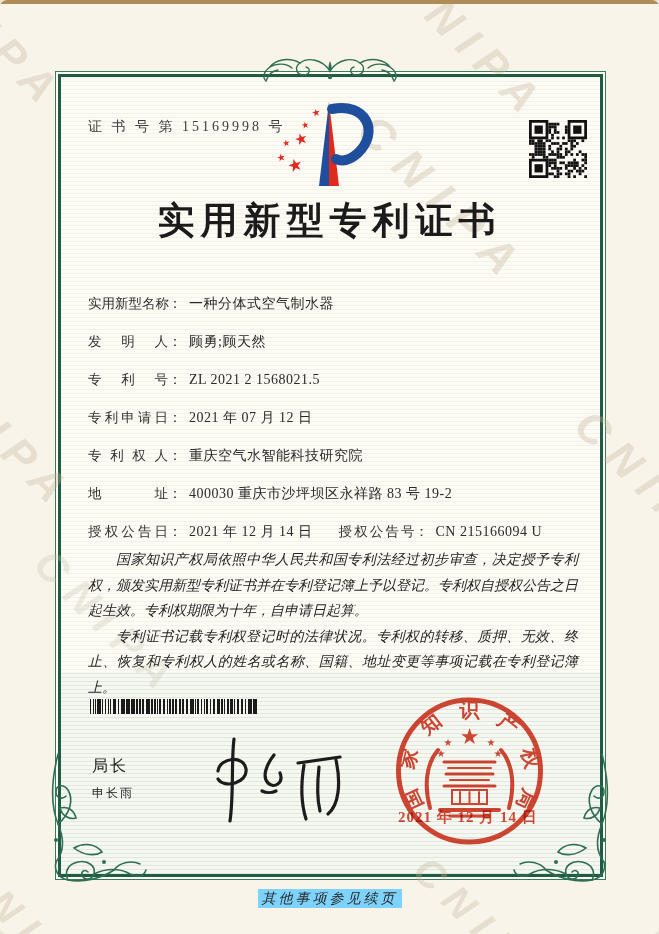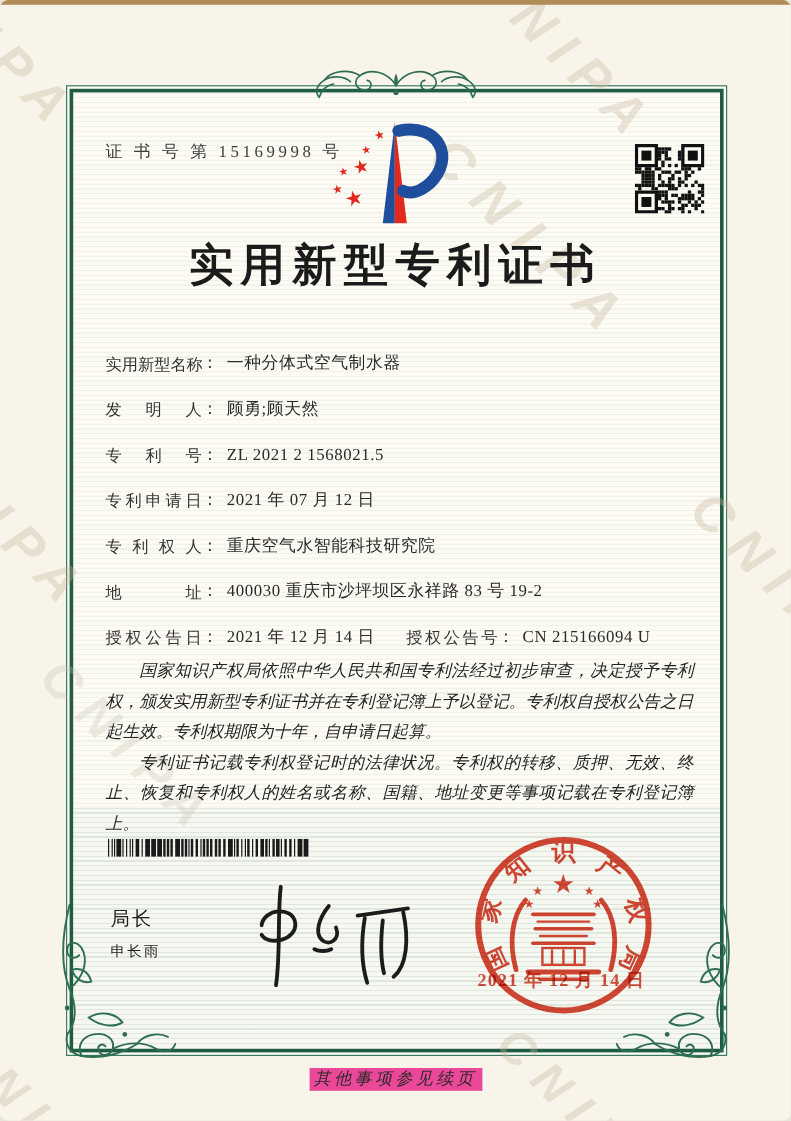--- a/index.html
+++ b/index.html
@@ -63,21 +63,21 @@
   .signer-title{position:absolute;left:92px;top:756px;z-index:2;font-size:16px;letter-spacing:2px;color:#222;font-family:"Liberation Sans","DejaVu Sans",sans-serif;}
   .signer-name{position:absolute;left:92px;top:785px;z-index:2;font-size:12px;letter-spacing:2px;color:#222;font-family:"Liberation Sans","DejaVu Sans",sans-serif;}
   .signature{position:absolute;left:200px;top:733px;z-index:2;}
   .seal{position:absolute;left:392px;top:696px;z-index:3;mix-blend-mode:multiply;opacity:0.93;}
   .seal-date{
     position:absolute;left:398px;top:808px;z-index:3;font-size:15px;font-weight:bold;
     color:var(--seal-red);letter-spacing:1px;white-space:nowrap;mix-blend-mode:multiply;opacity:0.9;
   }
   .page-info{position:absolute;left:0;top:854px;width:659px;text-align:center;z-index:2;font-size:13px;color:#333;letter-spacing:2px;}
   .footer-note{position:absolute;left:0;top:890px;width:659px;text-align:center;z-index:2;font-size:14px;font-style:italic;color:#2a2a2a;letter-spacing:3px;}
-  .footer-note span{background:#ec4899;padding:2px 4px;}
+  .footer-note span{background:#7dd3fc;padding:2px 4px;}
 </style>
 </head>
 <body>
 
 <div class="page">
   <div class="top-edge"></div>
 
   <span class="wm wm1">CNIPA</span>
   <span class="wm wm2">CNIPA</span>
   <span class="wm wm3">CNIPA</span>

